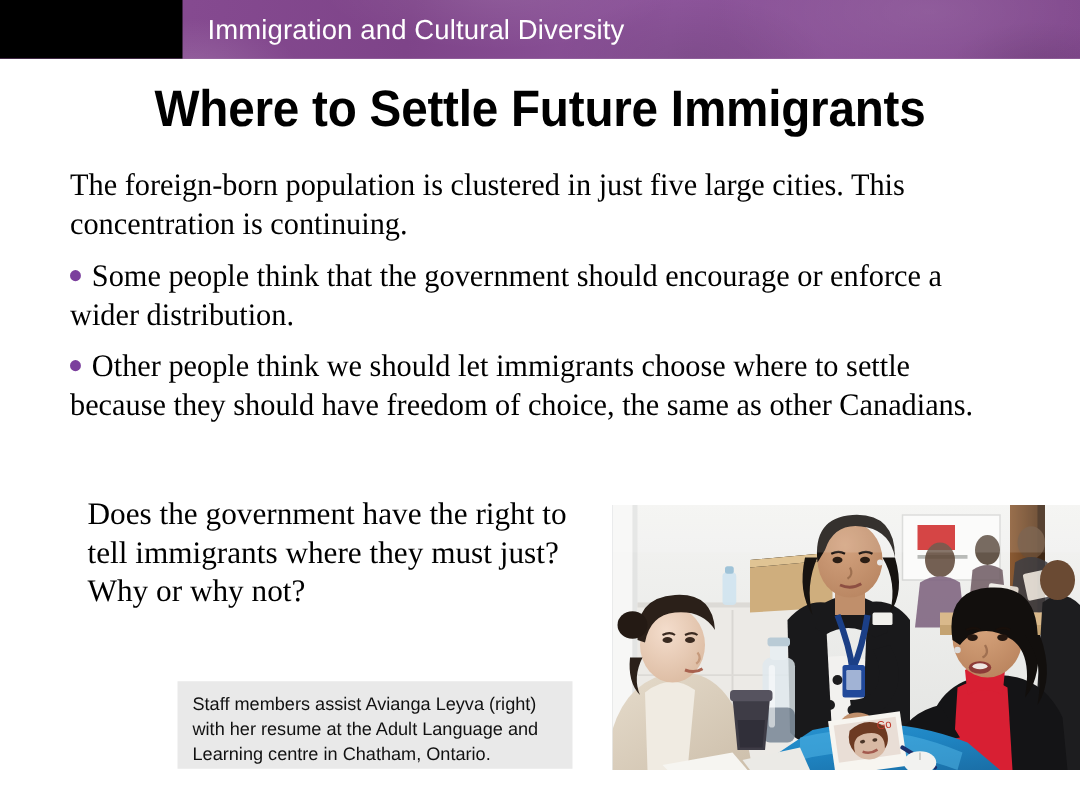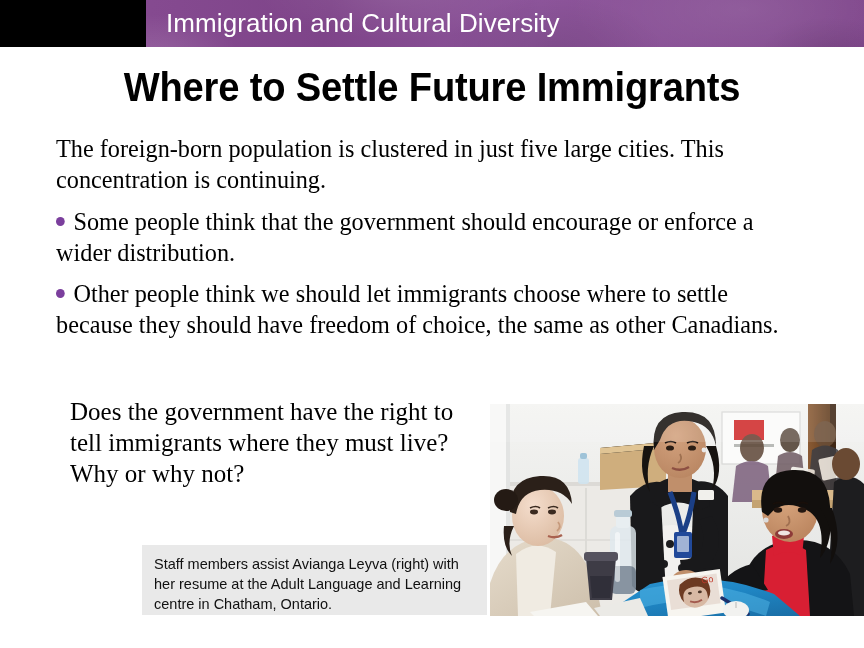--- a/index.html
+++ b/index.html
@@ -61,21 +61,21 @@
   }
   #unit-subject {
     position: absolute;
     left: 166px;
     top: 0;
     height: 47px;
     display: flex;
     align-items: center;
     color: #ffffff;
     font-family: "Liberation Sans", "DejaVu Sans", sans-serif;
-    font-size: 26px;
+    font-size: 22px;
     font-weight: 400;
     letter-spacing: 0.1px;
     white-space: nowrap;
     z-index: 2;
   }
 
   
   #slide-title {
     position: absolute;
     left: 0;
@@ -147,21 +147,21 @@
     overflow: hidden;
     background: #cfd3d6;
   }
   #photo svg { display: block; }
 
   
   #photo-caption {
     position: absolute;
     left: 142px;
     top: 545px;
-    width: 345px;
+    width: 316px;
     height: 70px;
     background: #e9e9e9;
     box-sizing: border-box;
     padding: 9px 11px 8px 12px;
     color: #111111;
     font-family: "Liberation Sans", "DejaVu Sans", sans-serif;
     font-size: 14.5px;
     line-height: 20px;
     z-index: 3;
   }
@@ -181,21 +181,21 @@
 <div id="body-copy">
 
   <p class="para lead">The foreign-born population is clustered in just five large cities. This concentration is continuing.</p>
 
   <p class="para bulleted"><span class="bullet-dot"></span><span>Some people think that the government should encourage or enforce a wider distribution.</span></p>
 
   <p class="para bulleted"><span class="bullet-dot"></span><span>Other people think we should let immigrants choose where to settle because they should have freedom of choice, the same as other Canadians.</span></p>
 
 </div>
 
-<div id="question-block">Does the government have the right to tell immigrants where they must live? Why or why not?</div>
+<div id="question-block">Does the government have the right to tell immigrants where they must just? Why or why not?</div>
 
 <div id="photo">
   <svg width="374" height="212" viewBox="0 0 374 212" xmlns="http://www.w3.org/2000/svg" aria-hidden="true">
     <defs>
       <linearGradient id="wallg" x1="0" y1="0" x2="0" y2="1">
         <stop offset="0%" stop-color="#f4f4f2"></stop>
         <stop offset="100%" stop-color="#e2e3e1"></stop>
       </linearGradient>
       <linearGradient id="tableg" x1="0" y1="0" x2="1" y2="1">
         <stop offset="0%" stop-color="#2f9ad6"></stop>

